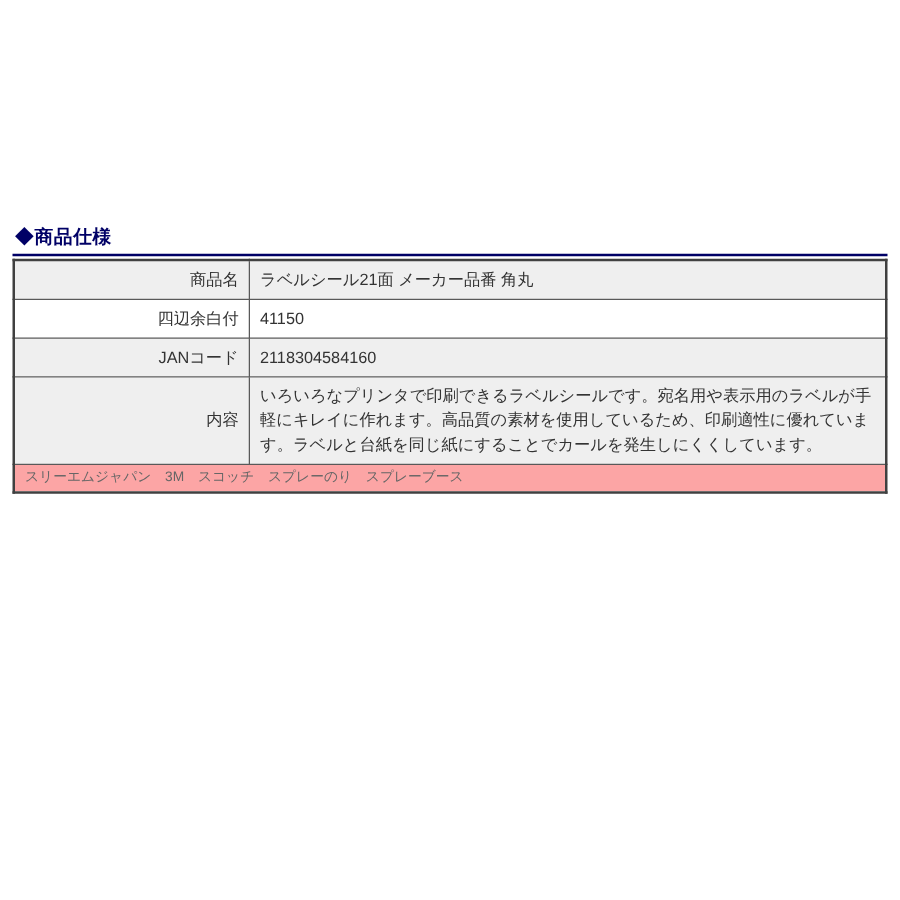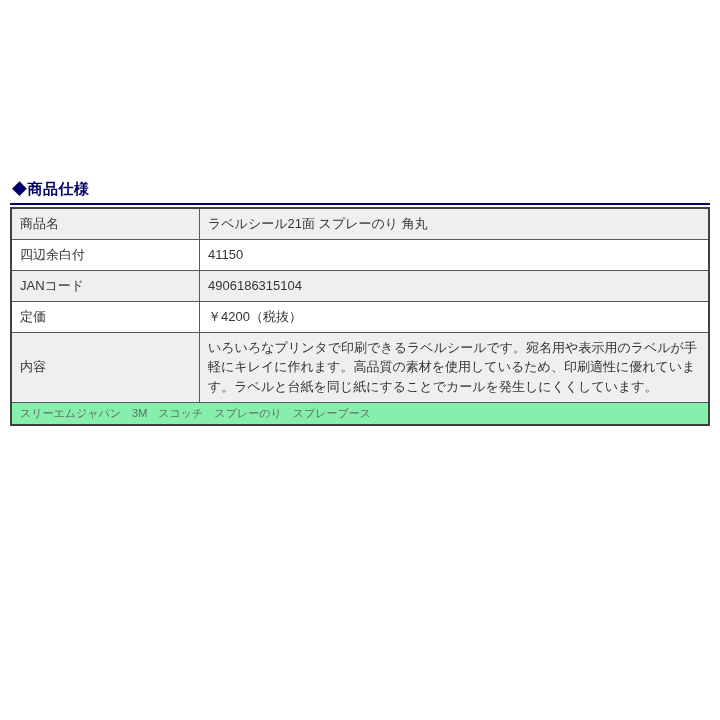--- a/index.html
+++ b/index.html
@@ -41,68 +41,65 @@
   }
   .spec-table td{
     border:1px solid #595959;
     padding:5px 8px;
     vertical-align:middle;
     line-height:1.5;
     overflow:hidden;
   }
   .spec-table td.label-cell{
     width:171px;
+    text-align:right;
   }
   .spec-table tr.row-std{
     height:31px;
   }
   .spec-table tr.row-tall{
     height:70px;
   }
   .spec-table tr.stripe{
     background:#efefef;
   }
   .spec-table tr.plain{
     background:#ffffff;
   }
   .spec-table tr.footer-row{
     height:23px;
-    background:#86efac;
+    background:#fca5a5;
   }
   .spec-table tr.footer-row td{
     font-size:11px;
     color:#666666;
     padding:3px 8px;
     line-height:1.4;
   }
 </style>
 </head>
 <body>
 
 <div class="canvas">
 
   <div class="section-title">◆商品仕様</div>
 
   <table class="spec-table">
     <tbody>
       <tr class="row-std stripe">
         <td class="label-cell">商品名</td>
-        <td class="value-cell">ラベルシール21面 スプレーのり 角丸</td>
+        <td class="value-cell">ラベルシール21面 メーカー品番 角丸</td>
       </tr>
       <tr class="row-std plain">
         <td class="label-cell">四辺余白付</td>
         <td class="value-cell">41150</td>
       </tr>
       <tr class="row-std stripe">
         <td class="label-cell">JANコード</td>
-        <td class="value-cell">4906186315104</td>
-      </tr>
-      <tr class="row-std plain">
-        <td class="label-cell">定価</td>
-        <td class="value-cell">￥4200（税抜）</td>
+        <td class="value-cell">2118304584160</td>
       </tr>
       <tr class="row-tall stripe">
         <td class="label-cell">内容</td>
         <td class="value-cell">いろいろなプリンタで印刷できるラベルシールです。宛名用や表示用のラベルが手軽にキレイに作れます。高品質の素材を使用しているため、印刷適性に優れています。ラベルと台紙を同じ紙にすることでカールを発生しにくくしています。</td>
       </tr>
       <tr class="footer-row">
         <td colspan="2">スリーエムジャパン　3M　スコッチ　スプレーのり　スプレーブース</td>
       </tr>
     </tbody>
   </table>

